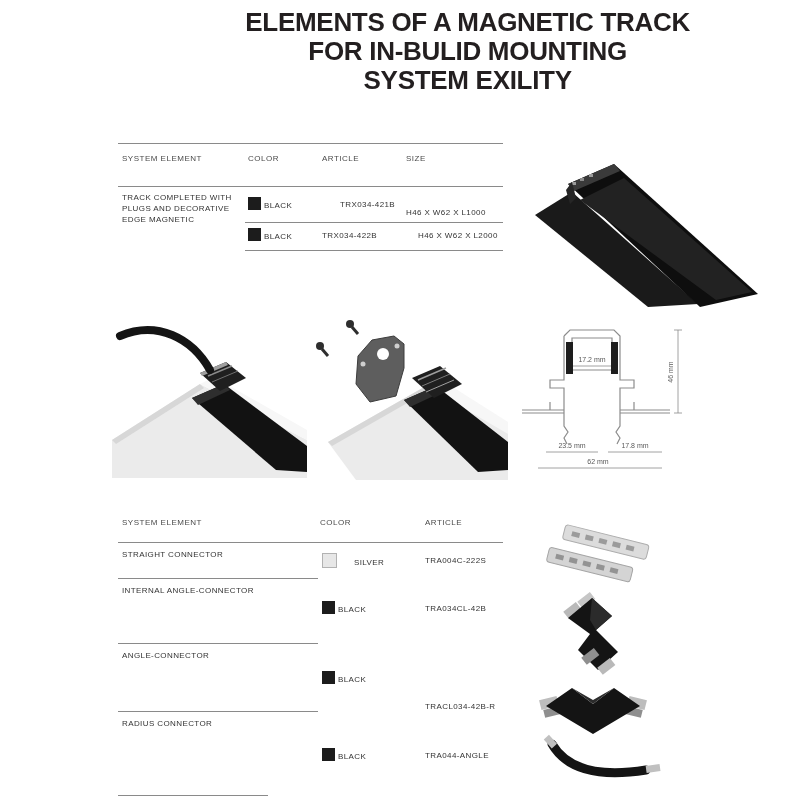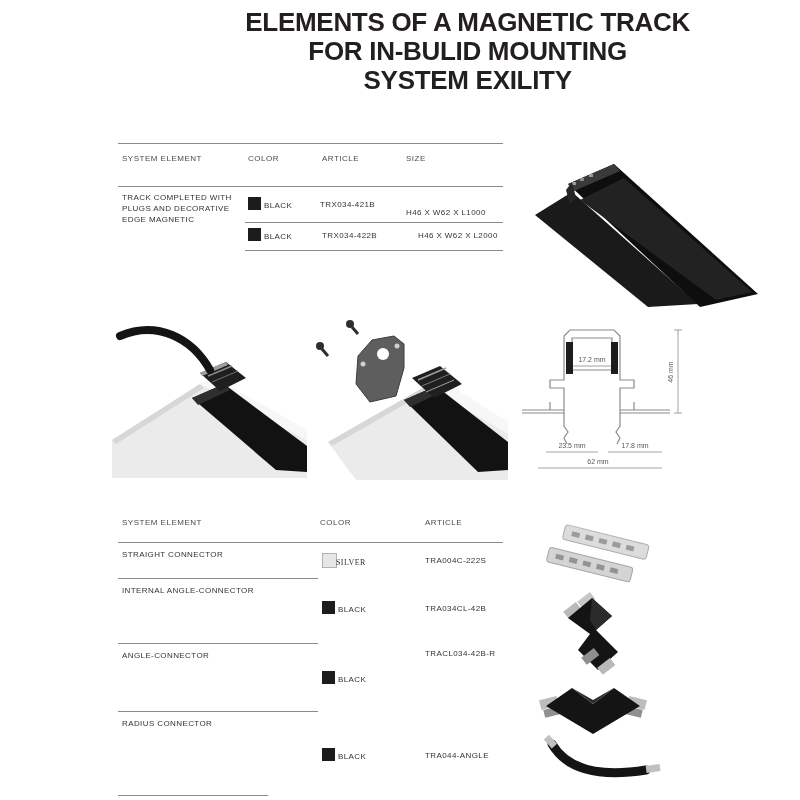--- a/index.html
+++ b/index.html
@@ -36,21 +36,21 @@
   <div class="hline" style="left:118px;top:186px;width:385px;"></div>
 
   <div class="abs elem" style="left:122px;top:192px;">
     <div>TRACK COMPLETED WITH</div>
     <div>PLUGS AND DECORATIVE</div>
     <div>EDGE MAGNETIC</div>
   </div>
 
   <div class="swatch" style="left: 248px; top: 197px; background: rgb(28, 28, 28);"></div>
   <div class="abs cell" style="left:264px;top:201px;">BLACK</div>
-  <div class="abs cell" style="left:320px;top:200px;">TRX034-421B</div>
+  <div class="abs cell" style="left:340px;top:200px;">TRX034-421B</div>
   <div class="abs cell" style="left:406px;top:208px;">H46 X W62 X L1000</div>
 
   <div class="hline" style="left:245px;top:222px;width:258px;"></div>
 
   <div class="swatch" style="left: 248px; top: 228px; background: rgb(28, 28, 28);"></div>
   <div class="abs cell" style="left:264px;top:232px;">BLACK</div>
   <div class="abs cell" style="left:322px;top:231px;">TRX034-422B</div>
   <div class="abs cell" style="left:406px;top:231px;margin-left:12px;">H46 X W62 X L2000</div>
 
   <div class="hline" style="left:245px;top:250px;width:258px;"></div>
@@ -131,34 +131,34 @@
   </svg>
 
   <div class="abs th" style="left:122px;top:518px;">SYSTEM ELEMENT</div>
   <div class="abs th" style="left:320px;top:518px;">COLOR</div>
   <div class="abs th" style="left:425px;top:518px;">ARTICLE</div>
 
   <div class="hline" style="left:118px;top:542px;width:385px;"></div>
 
   <div class="abs elem" style="left:122px;top:549px;">STRAIGHT CONNECTOR</div>
   <div class="swatch" style="left: 322px; top: 553px; background: rgb(231, 231, 231); border: 1px solid rgb(178, 178, 178);"></div>
-  <div class="abs cell" style="left:336px;top:558px;font-family:Liberation Serif, serif;">SILVER</div>
+  <div class="abs cell" style="left:354px;top:558px;">SILVER</div>
   <div class="abs cell" style="left:425px;top:556px;">TRA004C-222S</div>
   <div class="hline" style="left:118px;top:578px;width:200px;"></div>
 
   <div class="abs elem" style="left:122px;top:585px;">INTERNAL ANGLE-CONNECTOR</div>
   <div class="swatch" style="left: 322px; top: 601px; background: rgb(28, 28, 28);"></div>
   <div class="abs cell" style="left:338px;top:605px;">BLACK</div>
   <div class="abs cell" style="left:425px;top:604px;">TRA034CL-42B</div>
   <div class="hline" style="left:118px;top:643px;width:200px;"></div>
 
   <div class="abs elem" style="left:122px;top:650px;">ANGLE-CONNECTOR</div>
   <div class="swatch" style="left: 322px; top: 671px; background: rgb(28, 28, 28);"></div>
   <div class="abs cell" style="left:338px;top:675px;">BLACK</div>
-  <div class="abs cell" style="left:425px;top:649px;">TRACL034-42B-R</div>
+  <div class="abs cell" style="left:425px;top:702px;">TRACL034-42B-R</div>
   <div class="hline" style="left:118px;top:711px;width:200px;"></div>
 
   <div class="abs elem" style="left:122px;top:718px;">RADIUS CONNECTOR</div>
   <div class="swatch" style="left: 322px; top: 748px; background: rgb(28, 28, 28);"></div>
   <div class="abs cell" style="left:338px;top:752px;">BLACK</div>
   <div class="abs cell" style="left:425px;top:751px;">TRA044-ANGLE</div>
   <div class="hline" style="left:118px;top:795px;width:150px;"></div>
 
   <svg class="abs" style="left:538px;top:520px;" width="130" height="72" viewBox="0 0 130 72">
     <g transform="rotate(14 65 25)">

